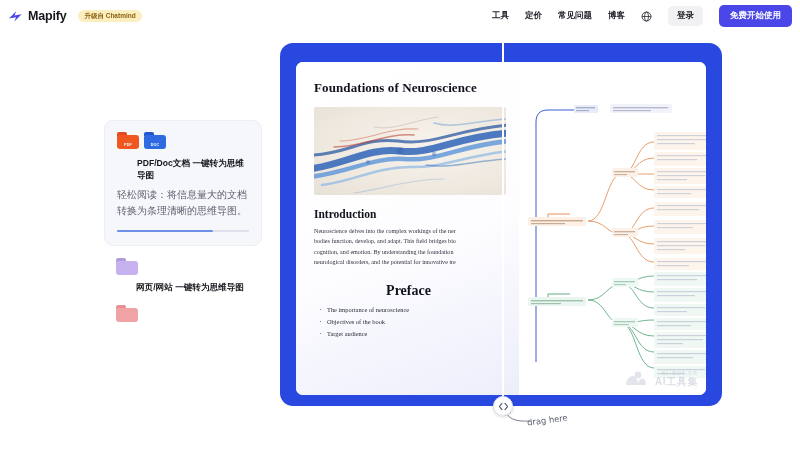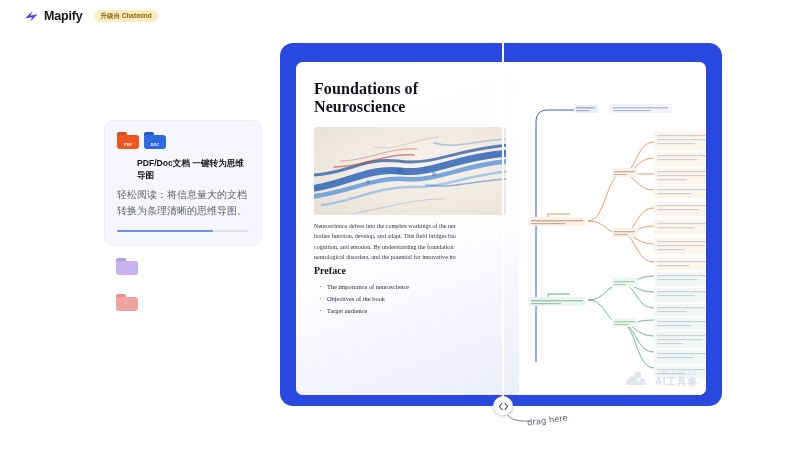--- a/index.html
+++ b/index.html
@@ -7,21 +7,21 @@
   body {
     font-family:"Liberation Sans","DejaVu Sans",sans-serif;
     background:#ffffff;
     color:#1b1b23;
     position:relative;
   }
 
   
   .header{
     position:absolute; top:0; left:0; width:800px; height:32px;
-    display:flex; align-items:center; padding:0 24px;
+    display:flex; align-items:center; padding:0 8px;
   }
   .brand{ display:flex; align-items:center; gap:5px; }
   .logo-mark{ width:15px; height:15px; position:relative; flex:0 0 auto; }
   .brand-name{ font-size:12.5px; font-weight:700; letter-spacing:-.2px; color:#15161c; }
   .badge{
     margin-left:7px; background:#fdeec0; color:#8a6310;
     font-size:6.5px; font-weight:700; padding:2.5px 6px; border-radius:9px;
     white-space:nowrap; line-height:1;
   }
   .nav{ margin-left:auto; display:flex; align-items:center; gap:16px; }
@@ -74,38 +74,38 @@
     border-radius:7px; overflow:hidden; background:#fff;
   }
   
   .doc-pane{
     position:absolute; left:0; top:0; width:223px; height:333px;
     background:linear-gradient(160deg,#ffffff 0%,#fdfdff 55%,#eceefb 100%);
     padding:18px 16px 0 18px; overflow:hidden;
   }
   .doc-h1{
     font-family:"Liberation Serif","DejaVu Serif",serif;
-    font-size:16px; font-weight:700; color:#10131c; letter-spacing:.1px;
+    font-size:13px; font-weight:700; color:#10131c; letter-spacing:.1px;
   }
   .doc-figure{
     margin-top:11px; width:192px; height:88px; border-radius:2px; overflow:hidden; position:relative;
     background:radial-gradient(ellipse at 60% 45%,#f7f3ec 0%,#efe9e0 60%,#e7e0d6 100%);
   }
   .doc-h2{
     font-family:"Liberation Serif","DejaVu Serif",serif;
     font-size:11.5px; font-weight:700; color:#10131c; margin-top:13px;
   }
   .doc-p{
     font-family:"Liberation Serif","DejaVu Serif",serif;
     font-size:6.1px; color:#31343f; line-height:1.72; margin-top:6px;
     width:215px; white-space:nowrap; overflow:hidden;
   }
   .doc-h3{
     font-family:"Liberation Serif","DejaVu Serif",serif;
-    font-size:10px; font-weight:700; color:#10131c; margin-top:2px;
+    font-size:14px; font-weight:700; color:#10131c; margin-top:15px;text-align:center;
   }
   .doc-ul{ margin-top:5px; padding-left:13px; }
   .doc-ul li{
     font-family:"Liberation Serif","DejaVu Serif",serif;
     font-size:6.4px; color:#2b2e39; line-height:1.85; list-style:none; position:relative;
   }
   .doc-ul li:before{ content:"·"; position:absolute; left:-8px; top:-1px; font-size:8px; color:#2b2e39; }
 
   
   .map-pane{
@@ -145,20 +145,35 @@
   <div class="brand">
     <span class="logo-mark">
       <svg width="15" height="15" viewBox="0 0 15 15">
         <path d="M1 9.6 L8.2 2.2 L6.6 6.6 L13.6 5.2 L6.4 12.6 L8.1 8.2 Z" fill="#4a46e8"></path>
       </svg>
     </span>
     <span class="brand-name">Mapify</span>
     <span class="badge">升级自 Chatmind</span>
   </div>
 
+  <nav class="nav">
+    <span class="nav-link">工具</span>
+    <span class="nav-link">定价</span>
+    <span class="nav-link">常见问题</span>
+    <span class="nav-link">博客</span>
+    <span>
+      <svg class="globe" viewBox="0 0 22 22">
+        <circle cx="11" cy="11" r="9" fill="none" stroke="#2a2b33" stroke-width="1.8"></circle>
+        <ellipse cx="11" cy="11" rx="4" ry="9" fill="none" stroke="#2a2b33" stroke-width="1.6"></ellipse>
+        <line x1="2.2" y1="11" x2="19.8" y2="11" stroke="#2a2b33" stroke-width="1.6"></line>
+      </svg>
+    </span>
+    <span class="login-btn">登录</span>
+    <span class="cta-btn">免费开始使用</span>
+  </nav>
 </div>
 
 <div class="features">
 
   <div class="feature-card">
     <div class="file-icons">
       <span class="doc-icon i-pdf">
         <span class="tab"></span>
         <span class="body">
             <span class="lbl">PDF</span>
@@ -178,20 +193,21 @@
       </div>
   </div>
 
   <div class="feature-row">
     <div class="file-icons">
       <span class="doc-icon i-web">
         <span class="tab"></span>
           <span class="body"></span>
       </span>
     </div>
+    <div class="feature-title">网页/网站 一键转为思维导图</div>
   </div>
 
   <div class="feature-row">
     <div class="file-icons">
       <span class="doc-icon i-yt">
         <span class="tab"></span>
           <span class="body"></span>
       </span>
     </div>
   </div>
@@ -219,20 +235,21 @@
             <path d="M40 86 C70 82 96 72 130 72" stroke="#9db9d9" stroke-width="1.2" opacity=".5"></path>
           </g>
           <g fill="#2a5ba8" opacity=".35">
             <circle cx="86" cy="44" r="3.4"></circle>
               <circle cx="120" cy="47" r="2.2"></circle>
               <circle cx="54" cy="55" r="2"></circle>
           </g>
         </svg>
       </div>
 
+      <div class="doc-h2">Introduction</div>
       <div class="doc-p">Neuroscience delves into the complex workings of the ner</div>
       <div class="doc-p" style="margin-top:0">bodies function, develop, and adapt. This field bridges bio</div>
       <div class="doc-p" style="margin-top:0">cognition, and emotion. By understanding the foundation</div>
       <div class="doc-p" style="margin-top:0">neurological disorders, and the potential for innovative tre</div>
 
       <div class="doc-h3">Preface</div>
       <ul class="doc-ul">
         <li>The importance of neuroscience</li>
         <li>Objectives of the book</li>
         <li>Target audience</li>

